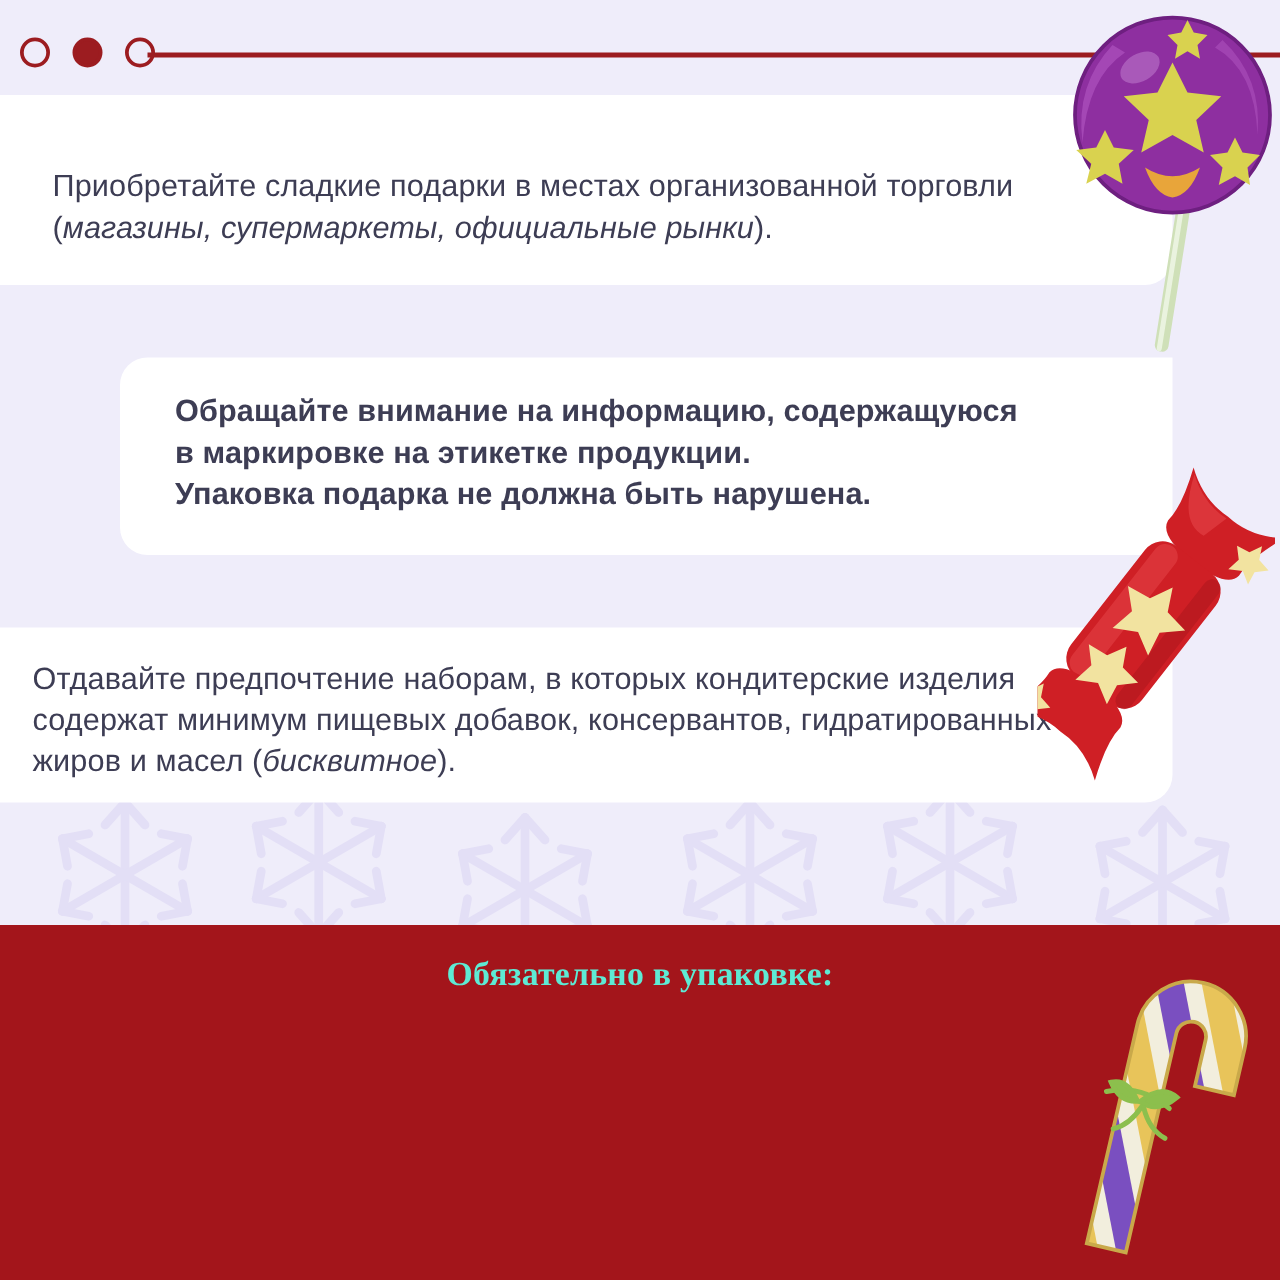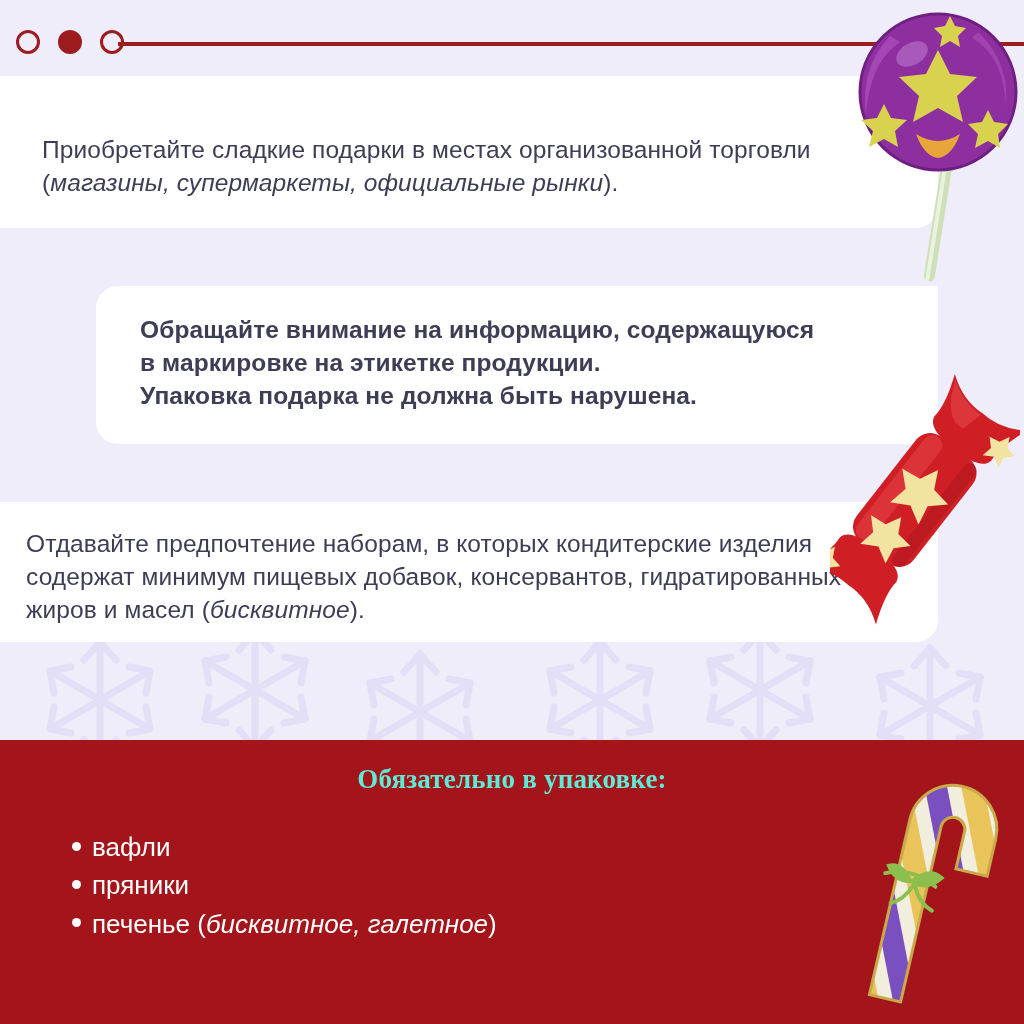--- a/index.html
+++ b/index.html
@@ -194,25 +194,20 @@
   <div class="card-text">Обращайте внимание на информацию, содержащуюся<br>в маркировке на этикетке продукции.<br>Упаковка подарка не должна быть нарушена.</div>
 </div>
 
 <div class="card card-3">
   <div class="card-text">Отдавайте предпочтение наборам, в которых кондитерские изделия содержат минимум пищевых добавок, консервантов, гидратированных жиров и масел (<em>бисквитное</em>).</div>
 </div>
 
 <div class="footer">
   <div class="footer-title">Обязательно в упаковке:</div>
   <div class="footer-cols">
-    <div class="col col-left">
-      <div class="li"><span class="bullet"></span><span>вафли</span></div>
-      <div class="li"><span class="bullet"></span><span>пряники</span></div>
-      <div class="li"><span class="bullet"></span><span>печенье (<em>бисквитное, галетное</em>)</span></div>
-    </div>
   </div>
 </div>
 
 <svg class="art art-lollipop" width="200" height="300" viewBox="0 0 200 300" xmlns="http://www.w3.org/2000/svg">
   <g>
     <rect x="96" y="150" width="11" height="140" rx="5" fill="#cfe0b8" transform="rotate(9 101 220)"></rect>
     <rect x="98" y="150" width="4" height="140" rx="2" fill="#eaf3df" transform="rotate(9 101 220)"></rect>
     <path d="M78 140 q-18 8 -22 22 q18 -6 26 -10 z" fill="#e8a53a"></path>
     <path d="M122 140 q18 8 22 22 q-18 -6 -26 -10 z" fill="#e8a53a"></path>
     <circle cx="100" cy="100" r="78" fill="#8e2fa0"></circle>

